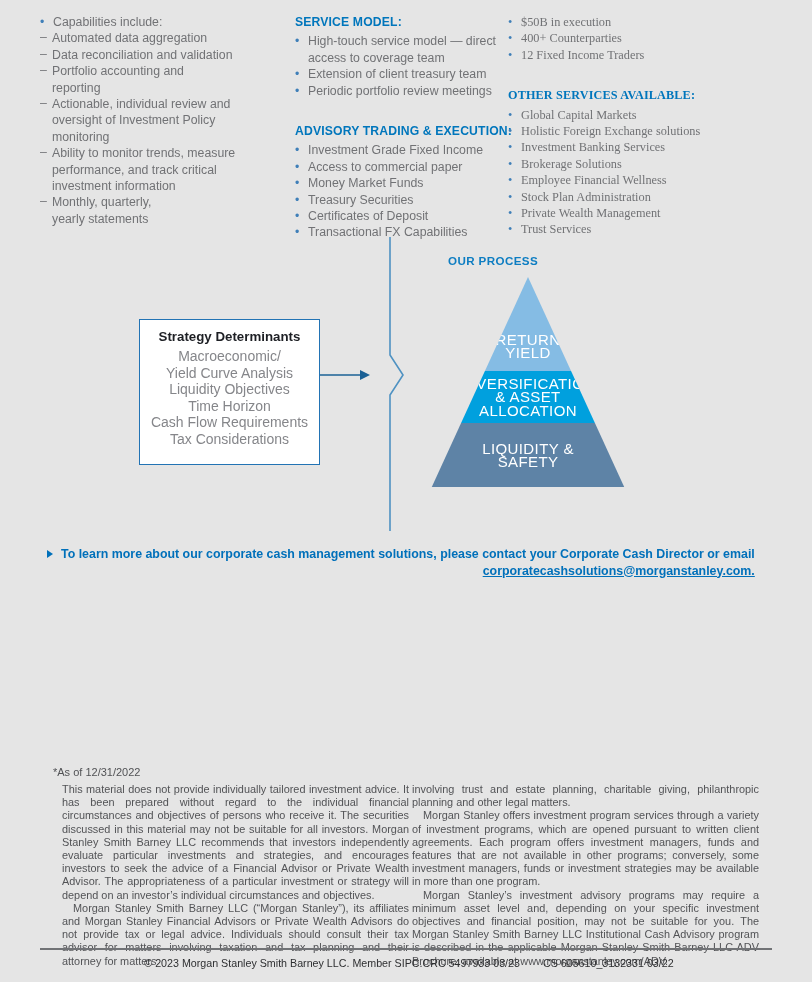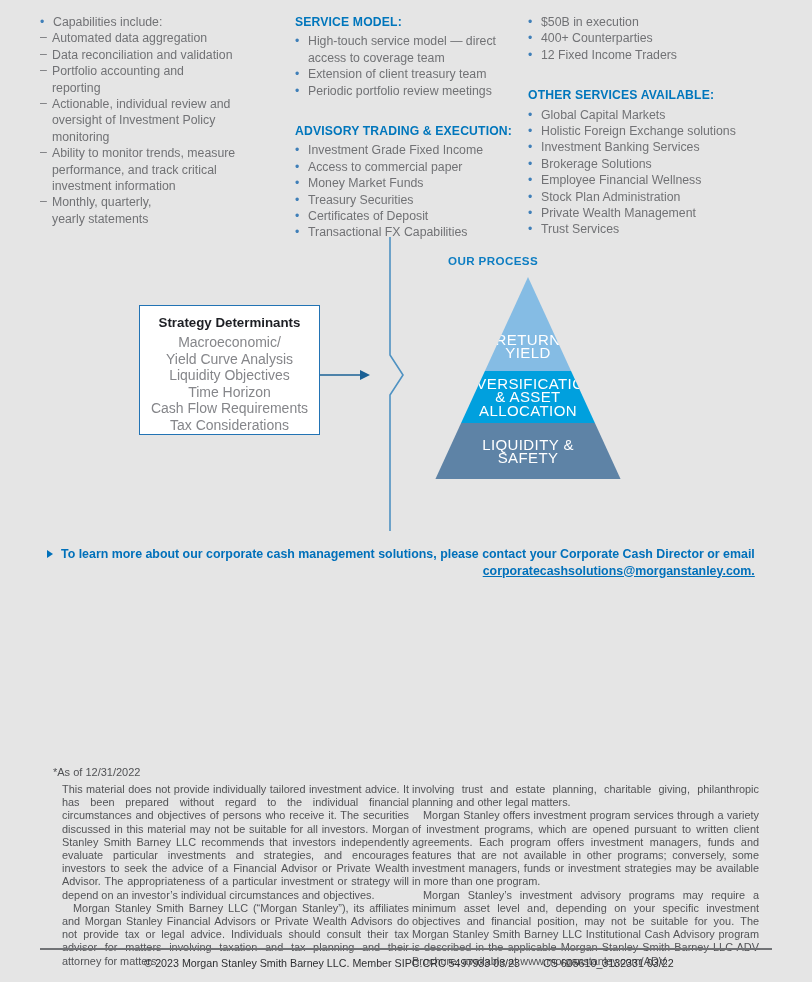--- a/index.html
+++ b/index.html
@@ -3,35 +3,35 @@
 <meta charset="utf-8">
 <style>
   html,body{margin:0;padding:0;background:#ffffff;}
   body{width:812px;height:982px;font-family:"Liberation Sans","DejaVu Sans",sans-serif;}
   .page{position:relative;width:812px;height:982px;background:#e5e5e5;overflow:hidden;}
 
   
   .col{position:absolute;top:14px;font-size:12.3px;line-height:16.4px;color:#717275;}
   .col1{left:40px;width:252px;}
   .col2{left:295px;width:232px;}
-  .col3{left:528px;width:246px;}
+  .col3{left:508px;width:246px;font-family:Liberation Serif, serif;}
   .col h4{margin:0 0 3px 0;font-size:12.2px;font-weight:bold;color:#0076bc;letter-spacing:.15px;}
   .col .gap{margin-top:24px;}
   ul.plist{list-style:none;margin:0;padding:0;}
   ul.plist li{position:relative;padding-left:13px;white-space:pre-line;}
   ul.bullet li::before{content:"•";position:absolute;left:0;top:0;color:#3f7fb8;}
   ul.dash li{padding-left:12px;}
   ul.dash li::before{content:"–";position:absolute;left:0;top:-1px;color:#75767a;}
   .lead-item{position:relative;padding-left:13px;}
   .lead-item .b-dot::before{content:"•";position:absolute;left:0;top:0;color:#3f7fb8;}
   .sub{margin-left:13px;}
 
   
   .connector-svg{position:absolute;left:310px;top:230px;}
-  .strategy-box{position:absolute;left:139px;top:305px;width:181px;height:130px;border:1.5px solid #2273b4;box-sizing:border-box;background:#fff;}
+  .strategy-box{position:absolute;left:139px;top:319px;width:181px;height:146px;border:1.5px solid #2273b4;box-sizing:border-box;background:#fff;}
   .sb-title{margin-top:9px;text-align:center;font-size:13.3px;font-weight:bold;color:#1d1f24;}
   ul.sb-list{list-style:none;margin:4px 0 0 0;padding:0;text-align:center;}
   ul.sb-list li{font-size:14px;line-height:16.6px;color:#85868a;white-space:pre-line;}
   .diag-title{position:absolute;left:448px;top:233px;margin:0;font-size:14.6px;font-weight:bold;color:#20242c;}
   .diag-subtitle{position:absolute;left:448px;top:254px;font-size:11.6px;font-weight:bold;color:#0d7dc2;letter-spacing:.4px;}
   .pyramid{position:absolute;left:413px;top:277px;width:230px;height:251px;clip-path:polygon(50% 0,100% 100%,0 100%);display:flex;flex-direction:column;}
   .pyr-level{display:flex;align-items:center;justify-content:center;}
   .pyr-level:first-child{align-items:flex-end;}
   .pyr-level:first-child .pyr-label{padding-bottom:12px;}
   .pyr-label{font-size:15px;line-height:13.2px;letter-spacing:.4px;color:#ffffff;text-align:center;white-space:pre-line;}
@@ -138,21 +138,21 @@
   <div class="pyramid">
       <div class="pyr-level" style="height: 94px; background: rgb(133, 188, 228);">
         <div class="pyr-label">RETURN
 YIELD</div>
       </div>
       <div class="pyr-level" style="height: 52px; background: rgb(0, 160, 222);">
         <div class="pyr-label">DIVERSIFICATION
 &amp; ASSET
 ALLOCATION</div>
       </div>
-      <div class="pyr-level" style="height: 56px; background: rgb(94, 131, 166);">
+      <div class="pyr-level" style="height: 64px; background: rgb(94, 131, 166);">
         <div class="pyr-label">LIQUIDITY &amp;
 SAFETY</div>
       </div>
     </div>
 
   <div class="callout">
     <span class="tri"></span>
     <div class="callout-text">
       <span>To learn more about our corporate cash management solutions, please contact your Corporate Cash Director or email</span>
       <a href="#">corporatecashsolutions@morganstanley.com.</a>

